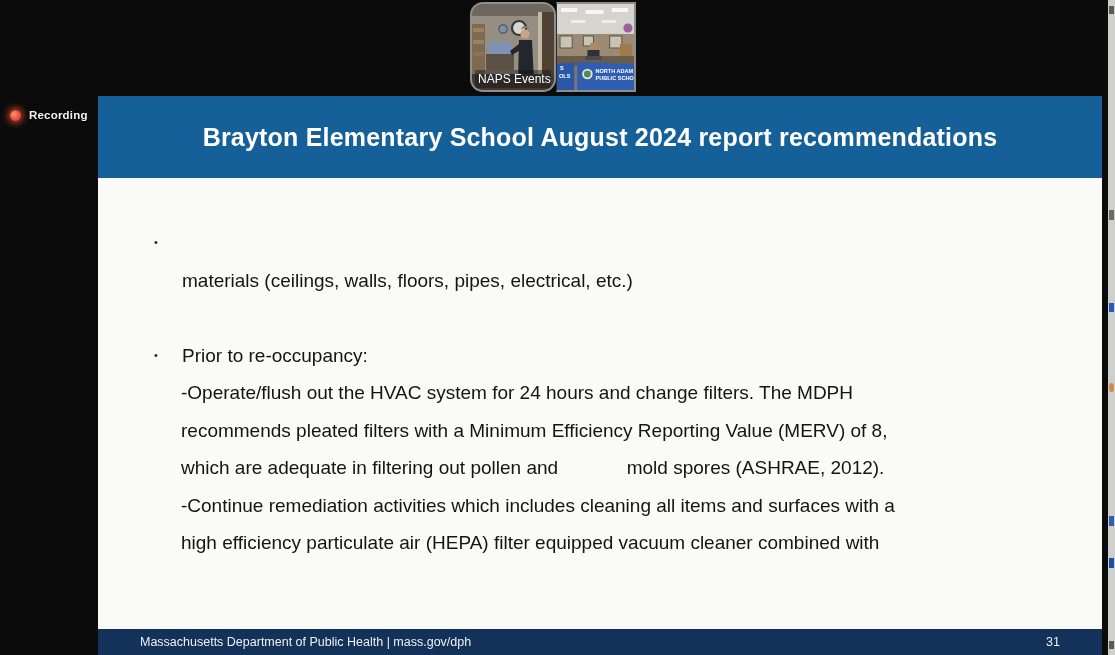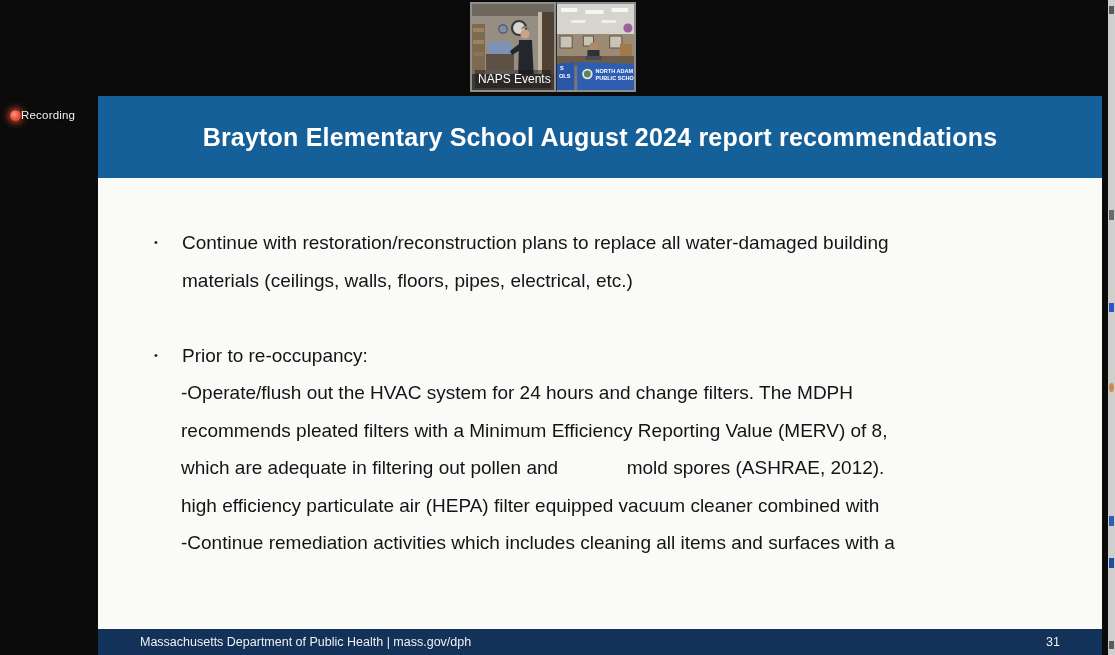--- a/index.html
+++ b/index.html
@@ -9,33 +9,33 @@
     font-family:"Liberation Sans","DejaVu Sans",sans-serif;
     -webkit-font-smoothing:antialiased;
   }
 
   
   .thumb{
     position:absolute;top:2px;height:90px;
     border:2px solid #8f8f8f;box-sizing:border-box;background:#777;
     overflow:hidden;
   }
-  #thumb-left{left:470px;width:86px;}
+  #thumb-left{left:470px;width:86px;border-radius:13px;}
   #thumb-right{left:556px;width:80px;border-left:1px solid #2a2a2a;}
   .thumb svg{display:block;width:100%;height:100%;}
   #speaker-label{
     position:absolute;left:3px;bottom:2px;right:3px;
     color:#fff;font-size:12px;line-height:16px;
     background:rgba(20,20,20,.45);padding:1px 3px;white-space:nowrap;
   }
 
   
   #recording{
     position:absolute;left:10px;top:105px;height:20px;
-    display:flex;align-items:center;z-index:30;
+    display:flex;align-items:center;gap:8px;z-index:30;font-weight:bold;
   }
   #recording-dot{
     width:11px;height:11px;border-radius:50%;
     background:radial-gradient(circle at 40% 40%, #ff9a7d 0%, #f05540 45%, #d93225 100%);
     box-shadow:0 0 7px 2px rgba(255,90,60,.75);
   }
   #recording-text{color:#f2f2f2;font-size:11.5px;letter-spacing:.2px;text-shadow:0 1px 2px #000;}
 
   
   #slide{
@@ -147,29 +147,29 @@
     <div id="recording-text">Recording</div>
   </div>
 
   <div id="slide">
     <div id="slide-header">
       <div id="slide-title">Brayton Elementary School August 2024 report recommendations</div>
     </div>
 
     <div id="slide-body">
       <div id="text-block">
-        <div class="line"><span class="marker">•</span><span>Continue with restoration/reconstruction plans to replace all water-damaged building</span></div>
+        <div class="line"><span class="marker">•</span></div>
         <div class="line"><span>materials (ceilings, walls, floors, pipes, electrical, etc.)</span></div>
         <div class="spacer"></div>
         <div class="line"><span class="marker">•</span><span>Prior to re-occupancy:</span></div>
         <div class="line sub"><span>-Operate/flush out the HVAC system for 24 hours and change filters. The MDPH</span></div>
         <div class="line sub"><span>recommends pleated filters with a Minimum Efficiency Reporting Value (MERV) of 8,</span></div>
         <div class="line sub"><span>which are adequate in filtering out pollen and             mold spores (ASHRAE, 2012).</span></div>
+        <div class="line sub"><span>-Continue remediation activities which includes cleaning all items and surfaces with a</span></div>
         <div class="line sub"><span>high efficiency particulate air (HEPA) filter equipped vacuum cleaner combined with</span></div>
-        <div class="line sub"><span>-Continue remediation activities which includes cleaning all items and surfaces with a</span></div>
       </div>
     </div>
 
     <div id="slide-footer">
       <span>Massachusetts Department of Public Health | mass.gov/dph</span>
       <span>31</span>
     </div>
   </div>
 
   <div id="window-edge">

